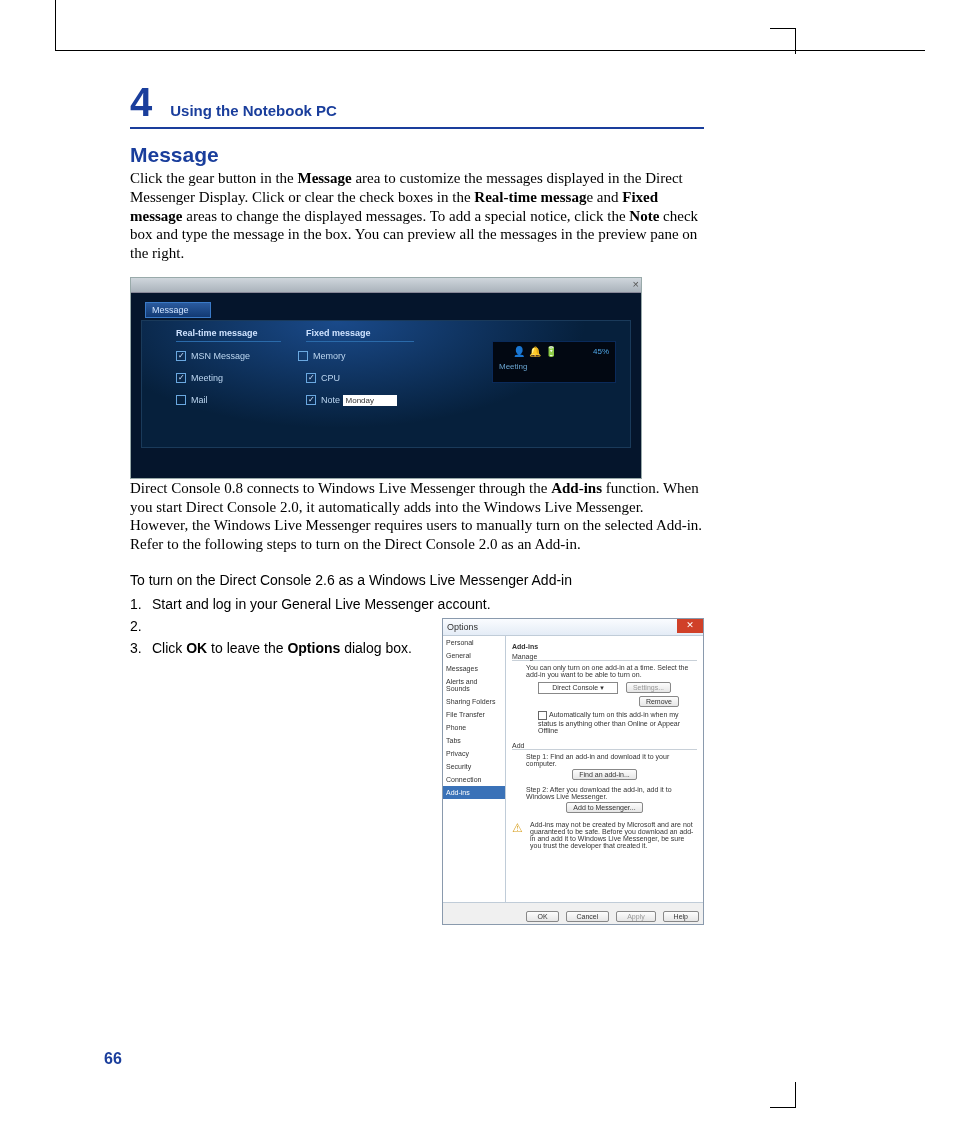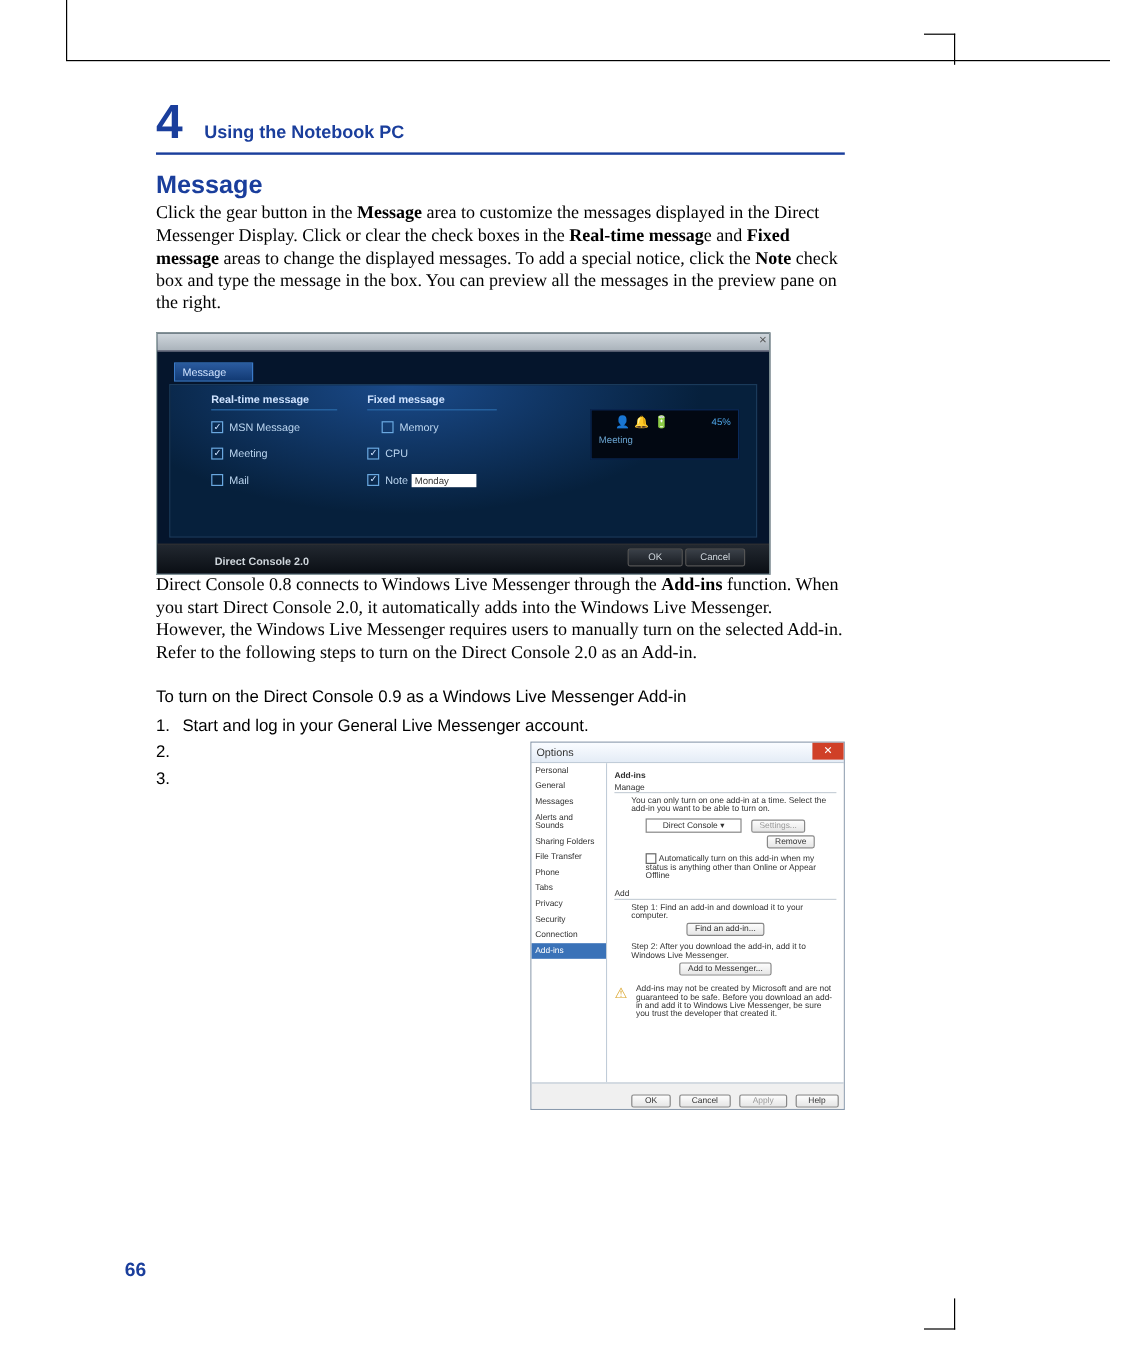--- a/index.html
+++ b/index.html
@@ -98,57 +98,55 @@
       <div class="close">×</div>
       <div class="tab">Message</div>
       <div class="inner">
         <div class="col col1">Real-time message</div>
         <div class="col col2">Fixed message</div>
         <div class="colline cl1"></div>
         <div class="colline cl2"></div>
         <div class="row" style="left:34px;top:30px"><span class="cb checked"></span><span>MSN Message</span></div>
         <div class="row" style="left:34px;top:52px"><span class="cb checked"></span><span>Meeting</span></div>
         <div class="row" style="left:34px;top:74px"><span class="cb"></span><span>Mail</span></div>
-        <div class="row" style="left:176px;top:30px"><span class="cb"></span><span>Memory</span></div>
+        <div class="row" style="left:156px;top:30px"><span class="cb"></span><span>Memory</span></div>
         <div class="row" style="left:164px;top:52px"><span class="cb checked"></span><span>CPU</span></div>
         <div class="row" style="left:164px;top:74px"><span class="cb checked"></span><span>Note</span> <span class="note-in">Monday</span></div>
         <div class="preview">
           <span class="ic" style="left:20px">👤</span>
           <span class="ic" style="left:36px">🔔</span>
           <span class="ic" style="left:52px">🔋</span>
           <span class="pct">45%</span>
           <span class="txt">Meeting</span>
         </div>
       </div>
-      <div class="bottom">
-        <div class="logo">Direct Console 2.0</div>
-        <div class="btn ok">OK</div>
-        <div class="btn cancel">Cancel</div>
-      </div>
     </div>
 
     <p class="body">
       <span>Direct Console 0.8 connects to Windows Live Messenger through the </span><b>Add-ins</b><span> function. When you start Direct Console 2.0, it automatically adds into the Windows Live Messenger. However, the Windows Live Messenger requires users to manually turn on the selected Add-in. Refer to the following steps to turn on the Direct Console 2.0 as an Add-in.</span>
     </p>
 
-    <div class="lead">To turn on the Direct Console 0.9 as a Windows Live Messenger Add-in</div>
+    <div class="lead">To turn on the Direct Console 2.6 as a Windows Live Messenger Add-in</div>
 
     <div class="steps">
       <div class="step">
         <div class="num">1.</div>
         <div class="txt">Start and log in your General Live Messenger account.</div>
       </div>
 
       <div class="step3-row">
         <div class="steps-narrow">
           <div class="step">
             <div class="num">2.</div>
           </div>
           <div class="step">
             <div class="num">3.</div>
+            <div class="txt">
+              <span>Click </span><b>OK</b><span> to leave the </span><b>Options</b><span> dialog box.</span>
+            </div>
           </div>
         </div>
 
         <div class="opt">
           <div class="title">
             <span>Options</span>
             <div class="winbtn">✕</div>
           </div>
           <div class="side">
             <div>Personal</div>

